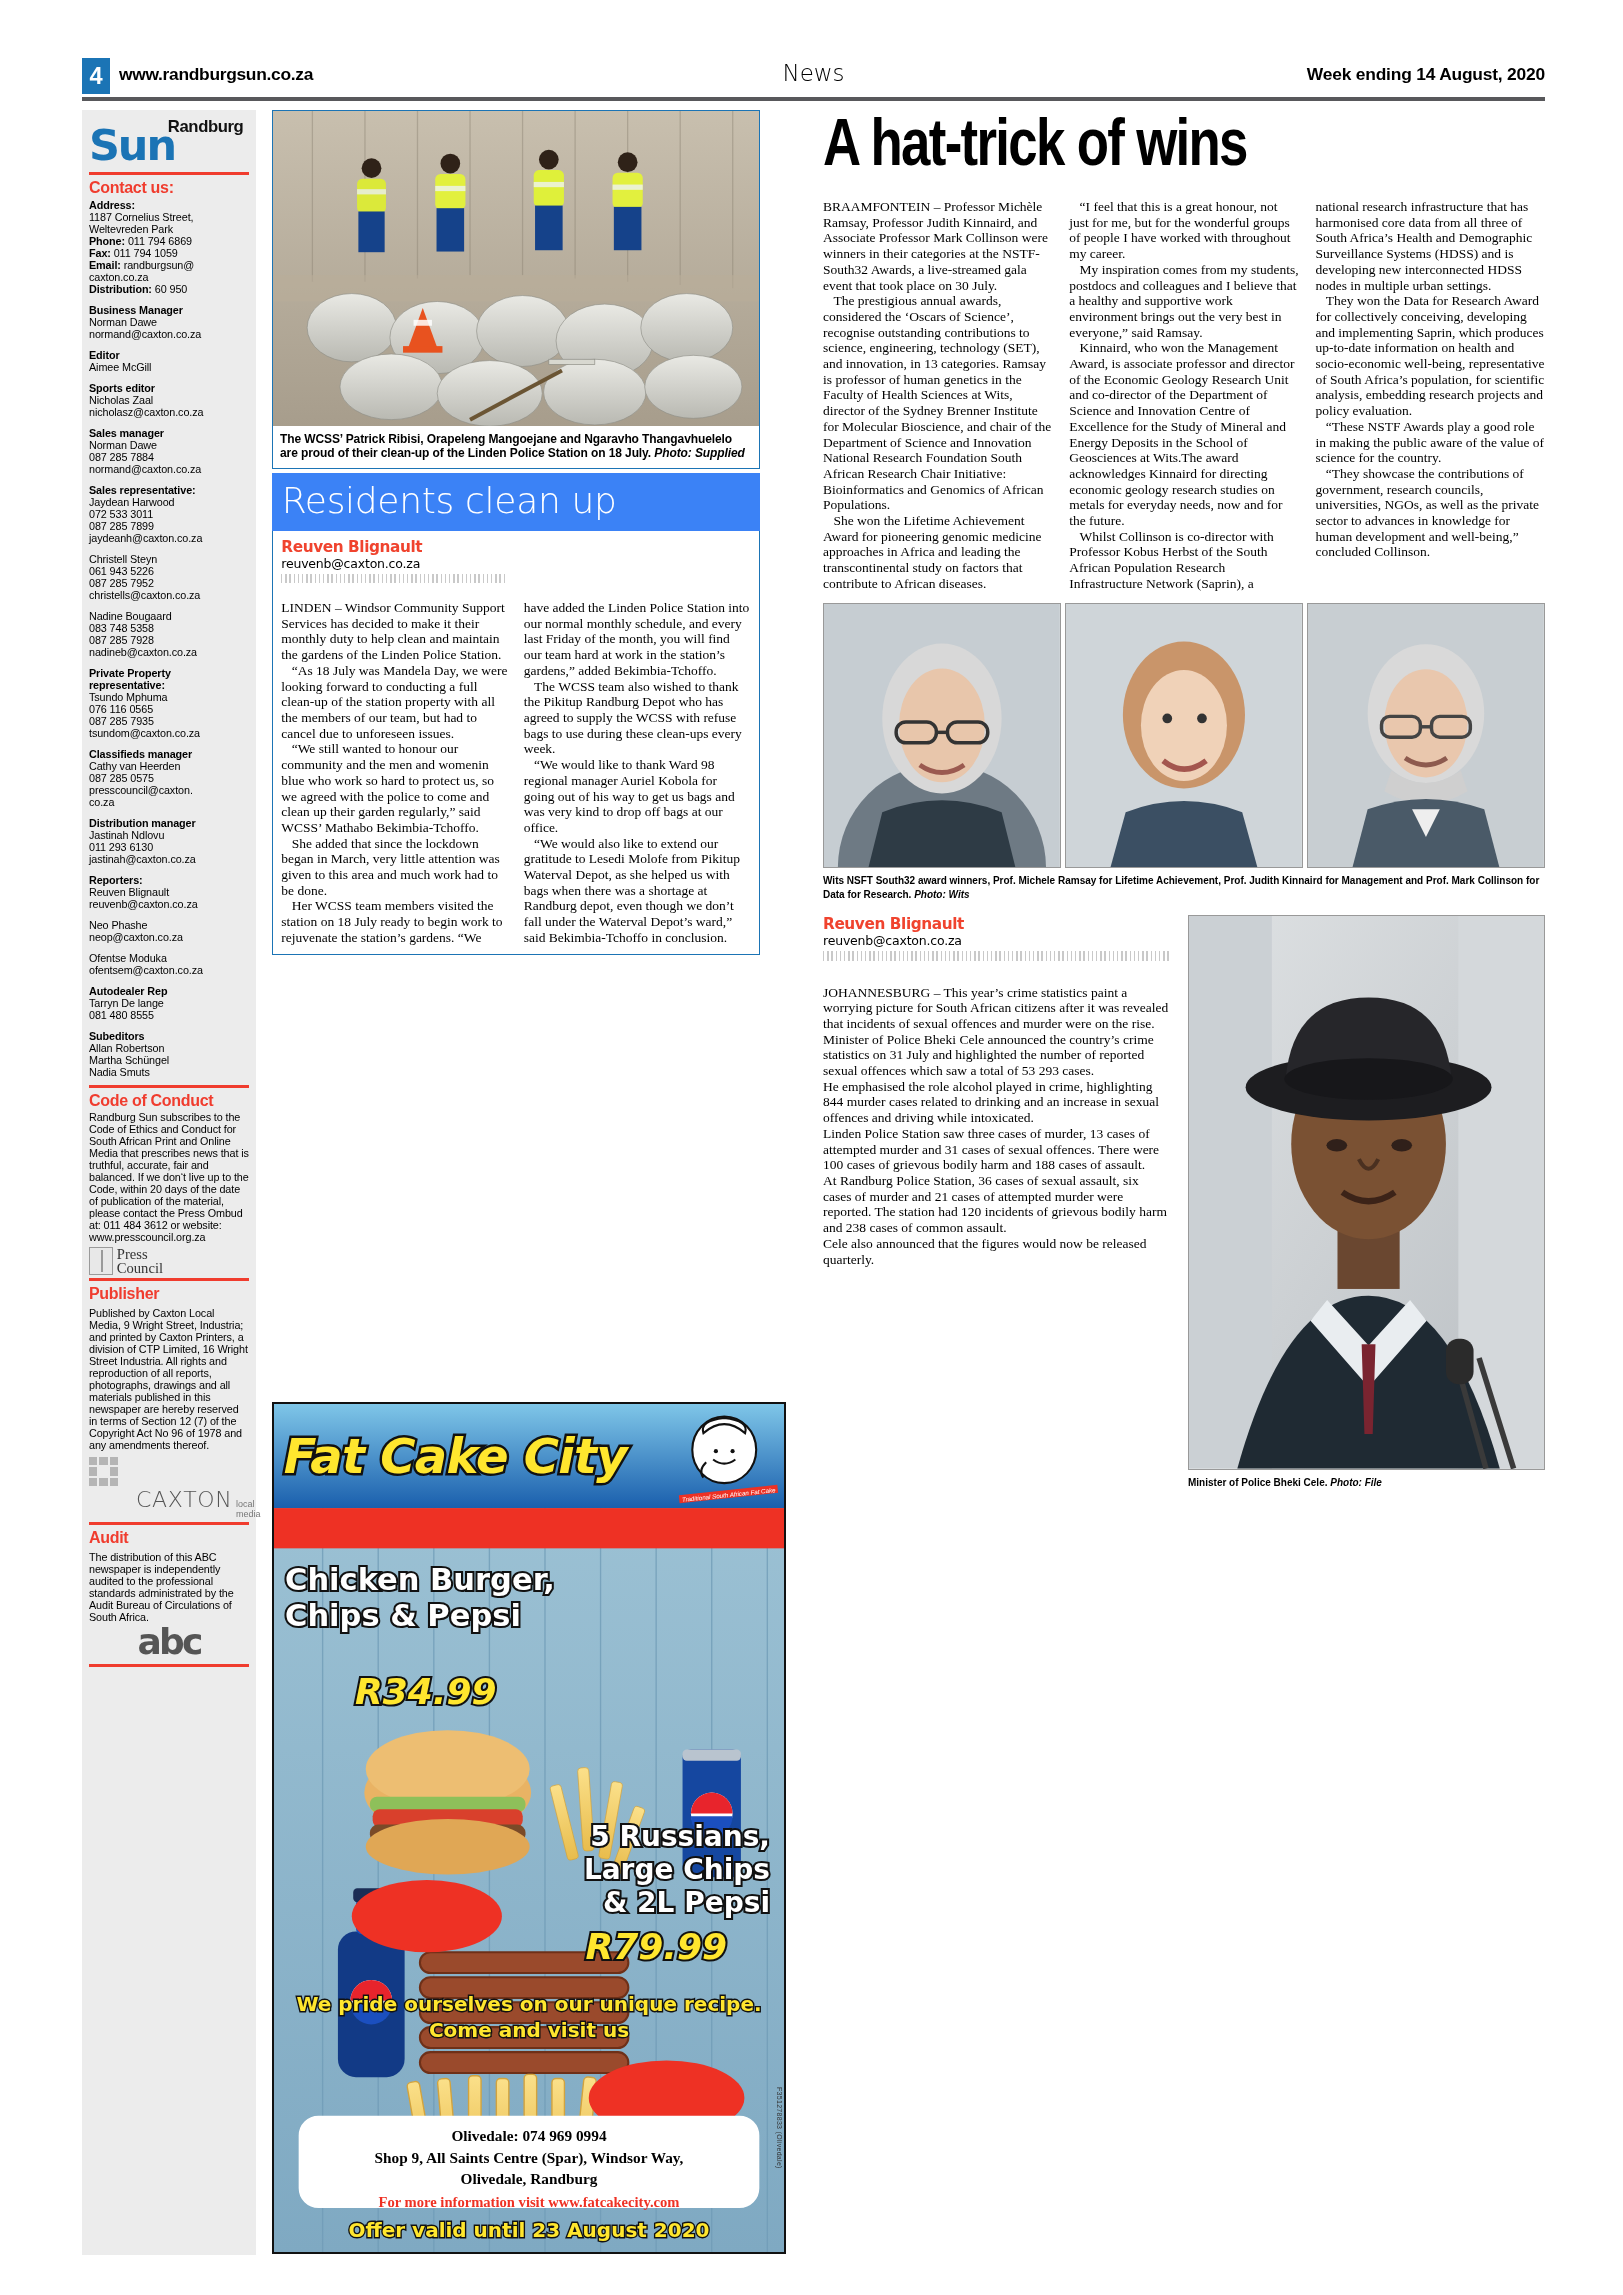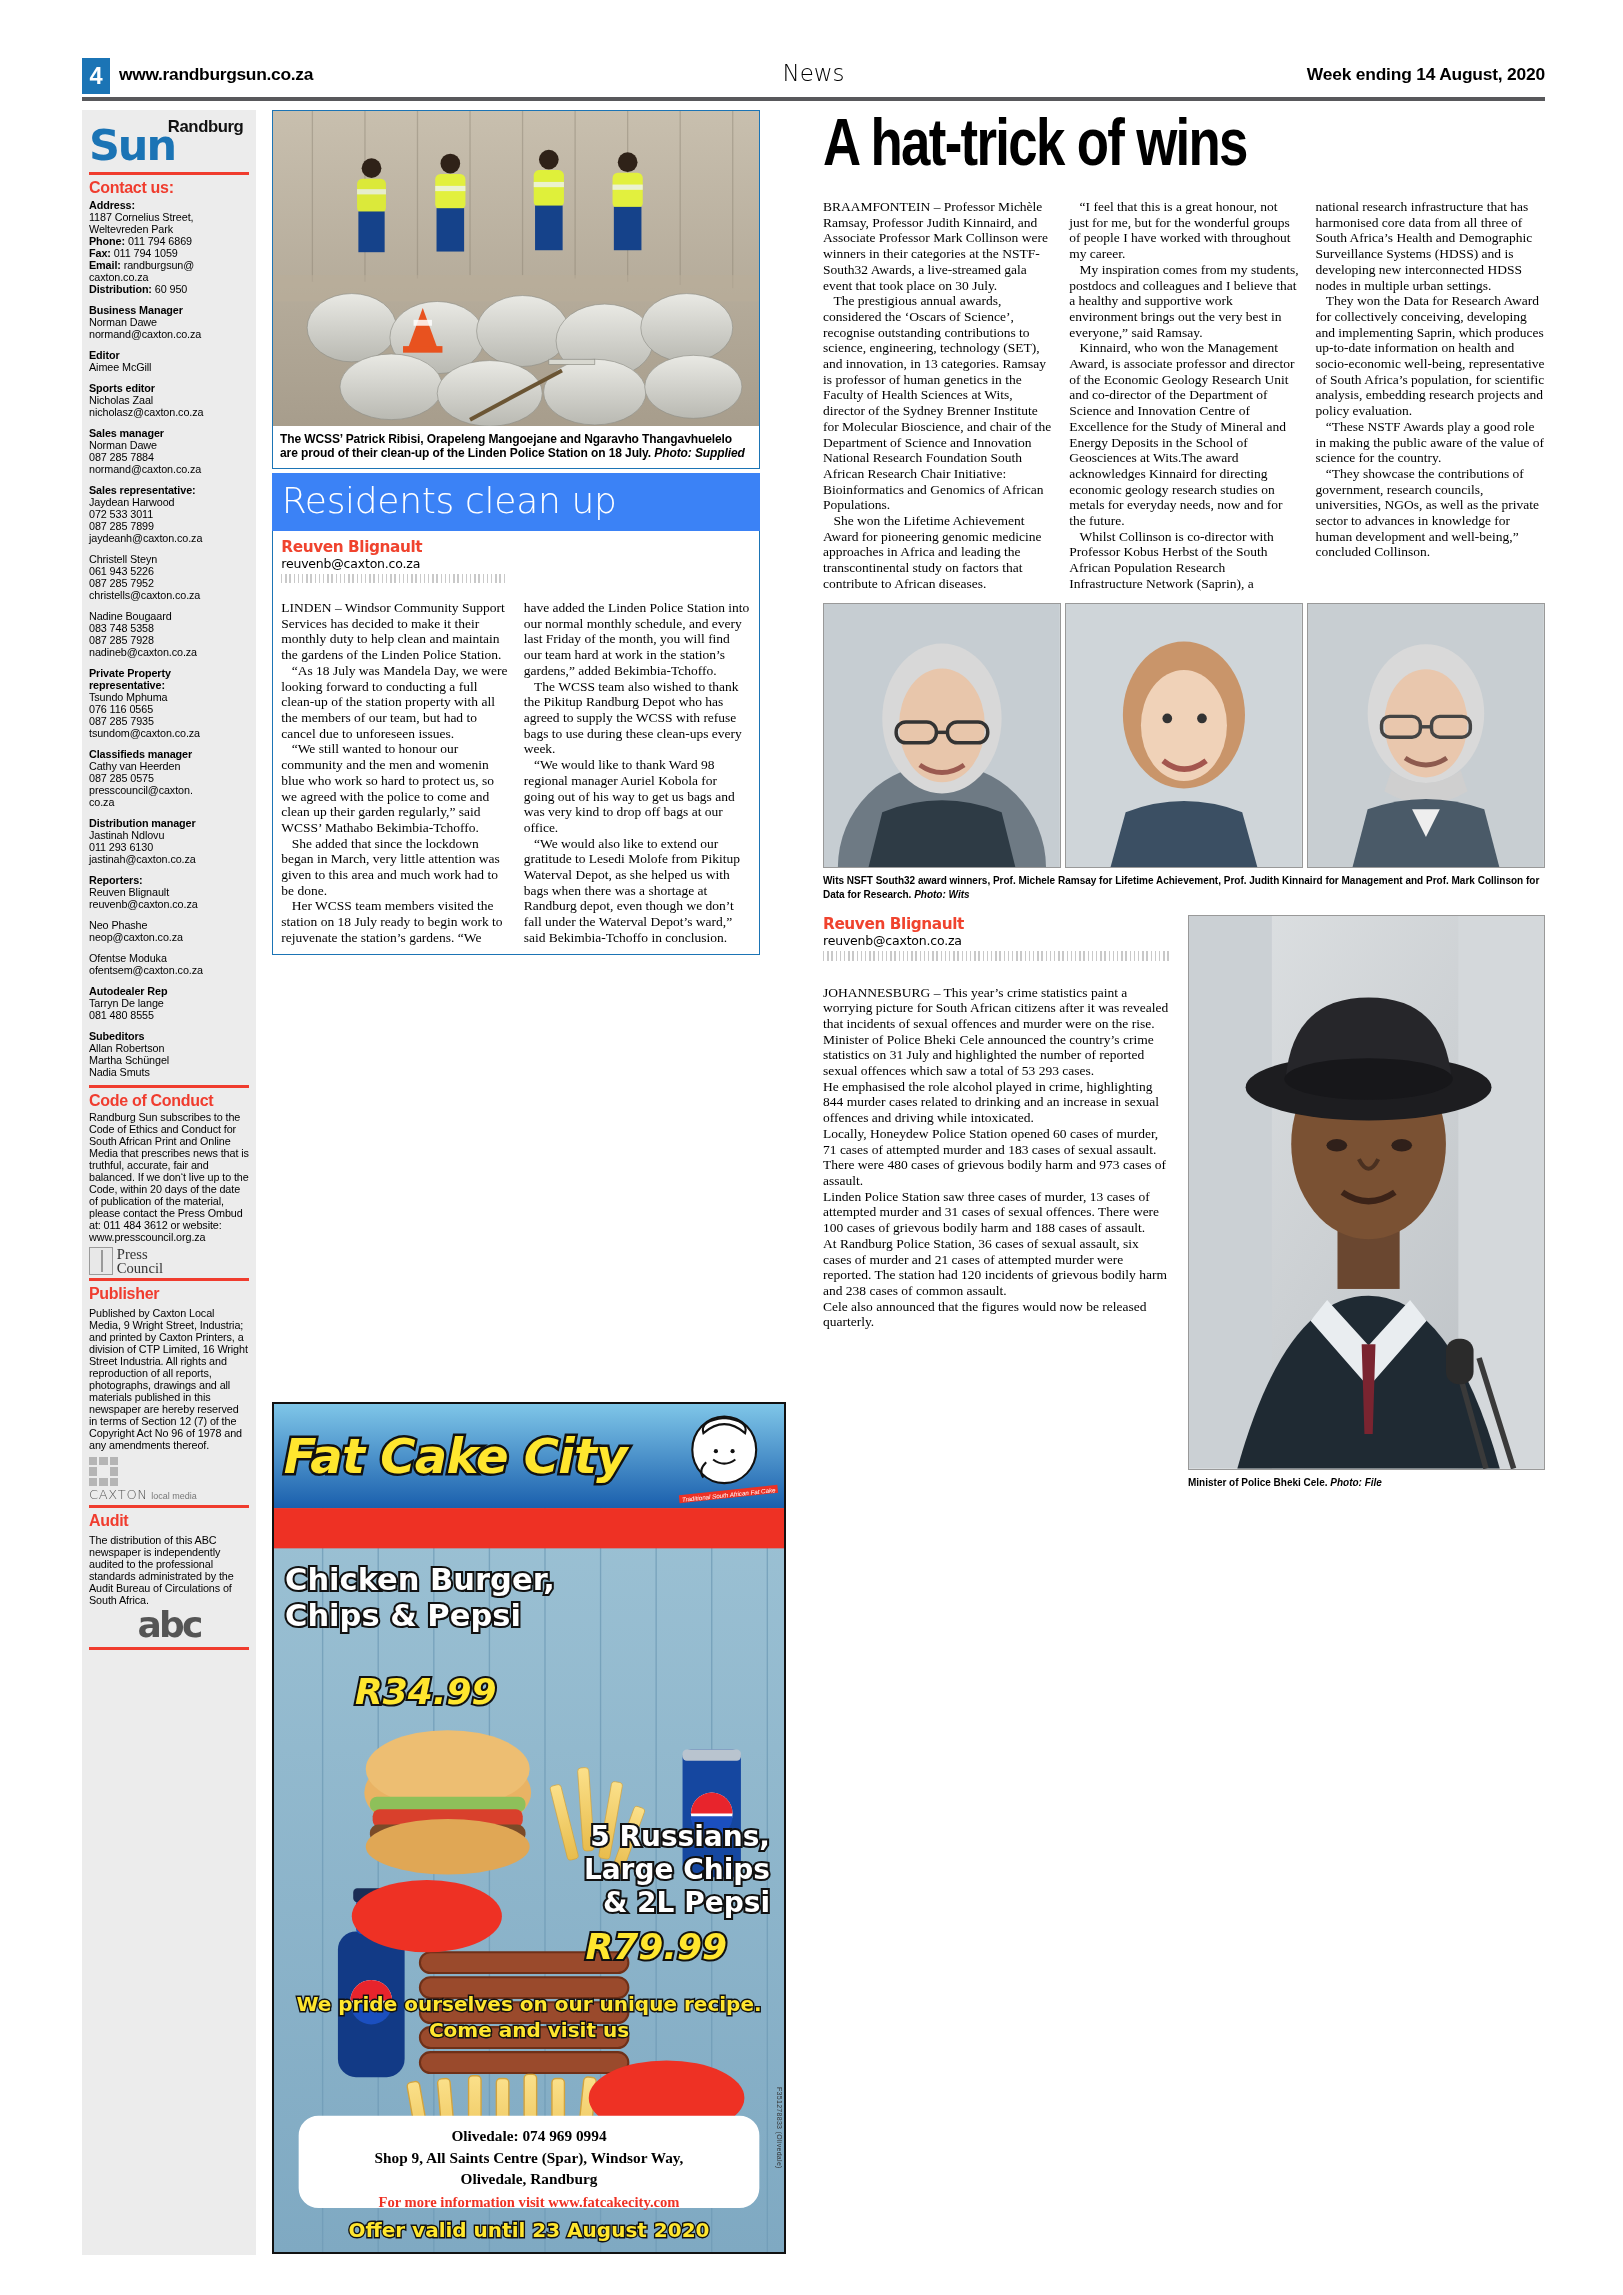--- a/index.html
+++ b/index.html
@@ -46,21 +46,21 @@
   .smallnote { font-size:9.4px; line-height:11px; letter-spacing:-0.1px;}
 
   .presscouncil { margin:4.2px 0 2.8px 0; display:flex; align-items:center; gap:4.2px; }
   .pc-mark { width:23.6px; height:28px; background:#e8e8e8; border:1.4px solid #9a9a9a; position:relative; }
   .pc-mark:after{ content:""; position:absolute; left:50%; top:2.1px; width:2.1px; bottom:2.1px; background:#9a9a9a;}
   .pc-text { font-family:"Liberation Serif", serif; font-size:14.6px; line-height:14px; color:#333; }
 
   .caxton { margin:5.6px 0 1.4px 0; }
   .cx-mark { width:29px; height:29px; position:relative; }
   .cx-mark .q { position:absolute; width:8.3px; height:8.3px; background:#b5b5b5; }
-  .cx-word { font-size:13px; letter-spacing:0.7px; color:#555; font-family:"DejaVu Sans", sans-serif; font-weight:300;}
+  .cx-word { font-size:22px; letter-spacing:0.7px; color:#555; font-family:"DejaVu Sans", sans-serif; font-weight:300;margin-left:47px;}
   .cx-sub { font-size:9px; color:#777; }
 
   .abc-logo { font-size:36px; color:#555; font-weight:bold; text-align:center; letter-spacing:-2.8px;
     font-family:"DejaVu Sans", sans-serif; line-height:37px; }
 
   
   .c-mid { position:absolute; left:272px; top:110px; width:488px; }
   .c-right{ position:absolute; left:823px; top:110px; width:722px; }
 
   
@@ -536,21 +536,20 @@
     <div style="display:flex; gap:18px; margin-top:12.5px;">
       <div style="width:347px;">
         <div class="byline-name">Reuven Blignault</div>
         <div class="byline-mail">reuvenb@caxton.co.za</div>
         <div class="tickrule"></div>
         <div id="crime-body" style="margin-top:23.6px; font-family:'Liberation Serif', serif;
              font-size:13.5px; line-height:15.7px;">
             <p>JOHANNESBURG – This year’s crime statistics paint a worrying picture for South African citizens after it was revealed that incidents of sexual offences and murder were on the rise.</p>
             <p class="ind">Minister of Police Bheki Cele announced the country’s crime statistics on 31 July and highlighted the number of reported sexual offences which saw a total of 53 293 cases.</p>
             <p class="ind">He emphasised the role alcohol played in crime, highlighting 844 murder cases related to drinking and an increase in sexual offences and driving while intoxicated.</p>
-            <p class="ind">Locally, Honeydew Police Station opened 60 cases of murder, 71 cases of attempted murder and 183 cases of sexual assault. There were 480 cases of grievous bodily harm and 973 cases of assault.</p>
             <p class="ind">Linden Police Station saw three cases of murder, 13 cases of attempted murder and 31 cases of sexual offences. There were 100 cases of grievous bodily harm and 188 cases of assault.</p>
             <p class="ind">At Randburg Police Station, 36 cases of sexual assault, six cases of murder and 21 cases of attempted murder were reported. The station had 120 incidents of grievous bodily harm and 238 cases of common assault.</p>
             <p class="ind">Cele also announced that the figures would now be released quarterly.</p>
           </div>
       </div>
       <div style="width:357px;">
         <div style="border:0.7px solid #999;">
           <svg viewBox="0 0 514 800" preserveAspectRatio="none" style="display:block;width:100%">
             <defs>
               <linearGradient id="bgw" x1="0" y1="0" x2="1" y2="1">

